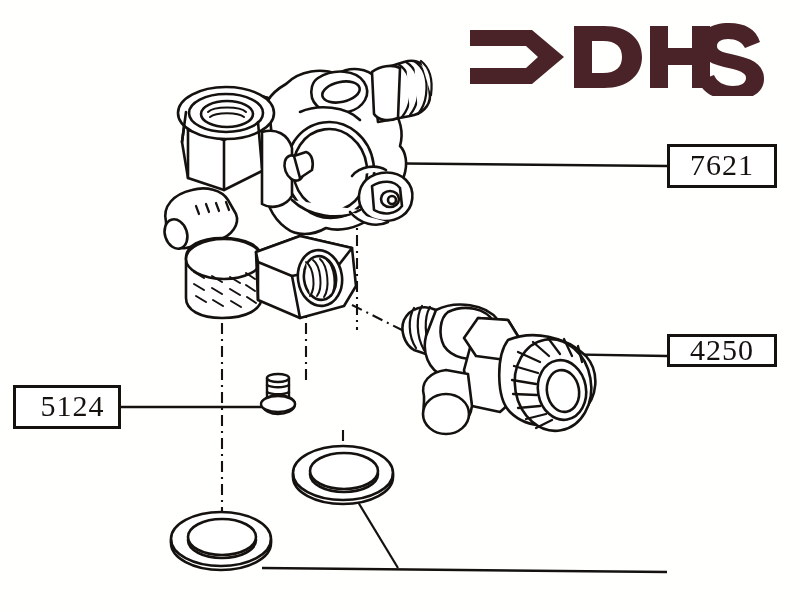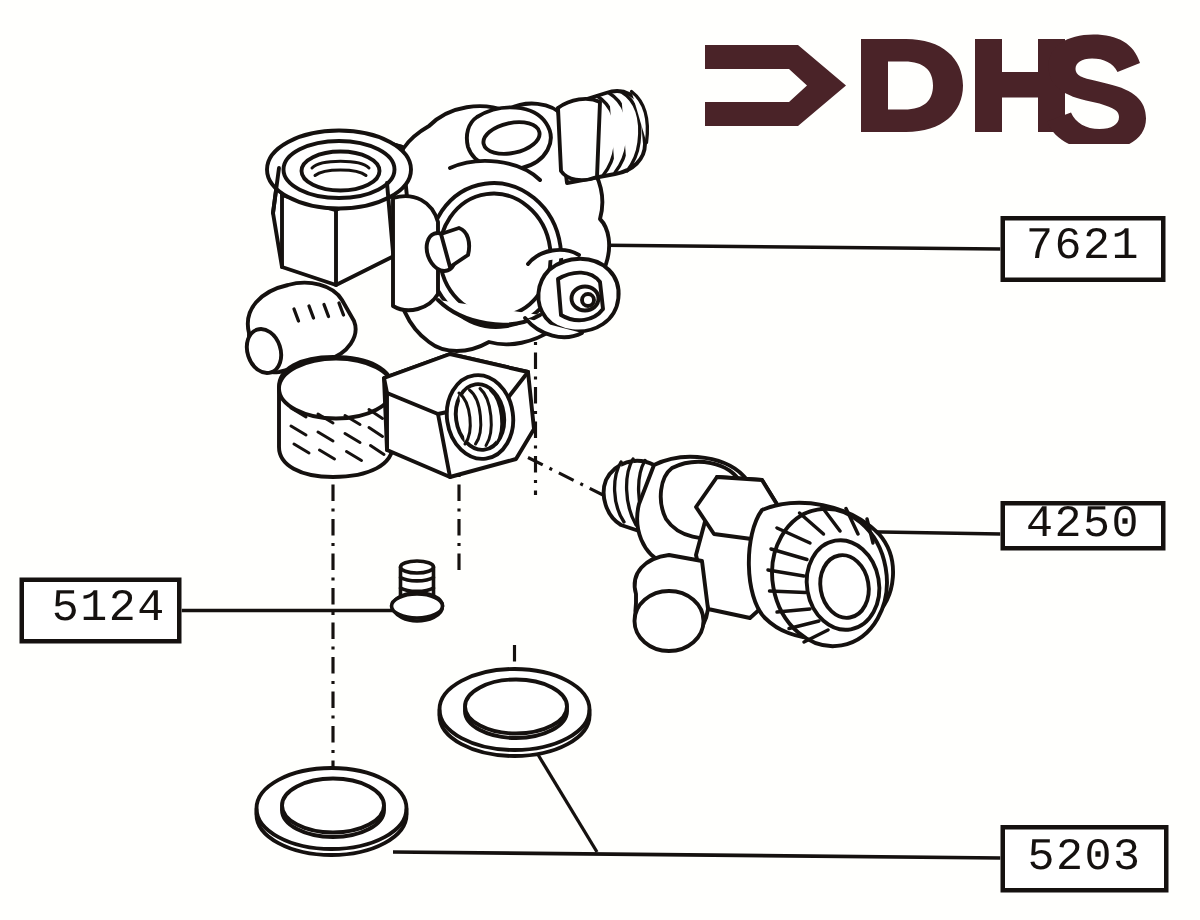--- a/index.html
+++ b/index.html
@@ -18,21 +18,21 @@
   .label-box{
     position:absolute;
     background:#ffffff;
     border:3px solid #15110f;
     box-sizing:border-box;
     display:flex;align-items:center;justify-content:center;
     font-size:30px;
     font-weight:400;
     letter-spacing:1px;
     color:#15110f;
-    font-family:Liberation Mono, monospace;
+    font-family:Liberation Serif, serif;
     line-height:1;
     padding-bottom:2px;
   }
   #label-7621{left:667px;top:144px;width:110px;height:44px;}
   #label-4250{left:667px;top:334px;width:110px;height:33px;}
   #label-5124{left:13px;top:385px;width:108px;height:44px;padding-left:11px;}
   #label-5203{left:667px;top:550px;width:112px;height:45px;}
 
   
   #logo{
@@ -305,15 +305,14 @@
       </g>
     </g>
   </svg>
 
   <div class="label-box" id="label-7621">7621</div>
 
   <div class="label-box" id="label-4250">4250</div>
 
   <div class="label-box" id="label-5124">5124</div>
 
-  <div class="label-box" id="label-5203">5203</div>
 
 </div>
 
 </body></html>

